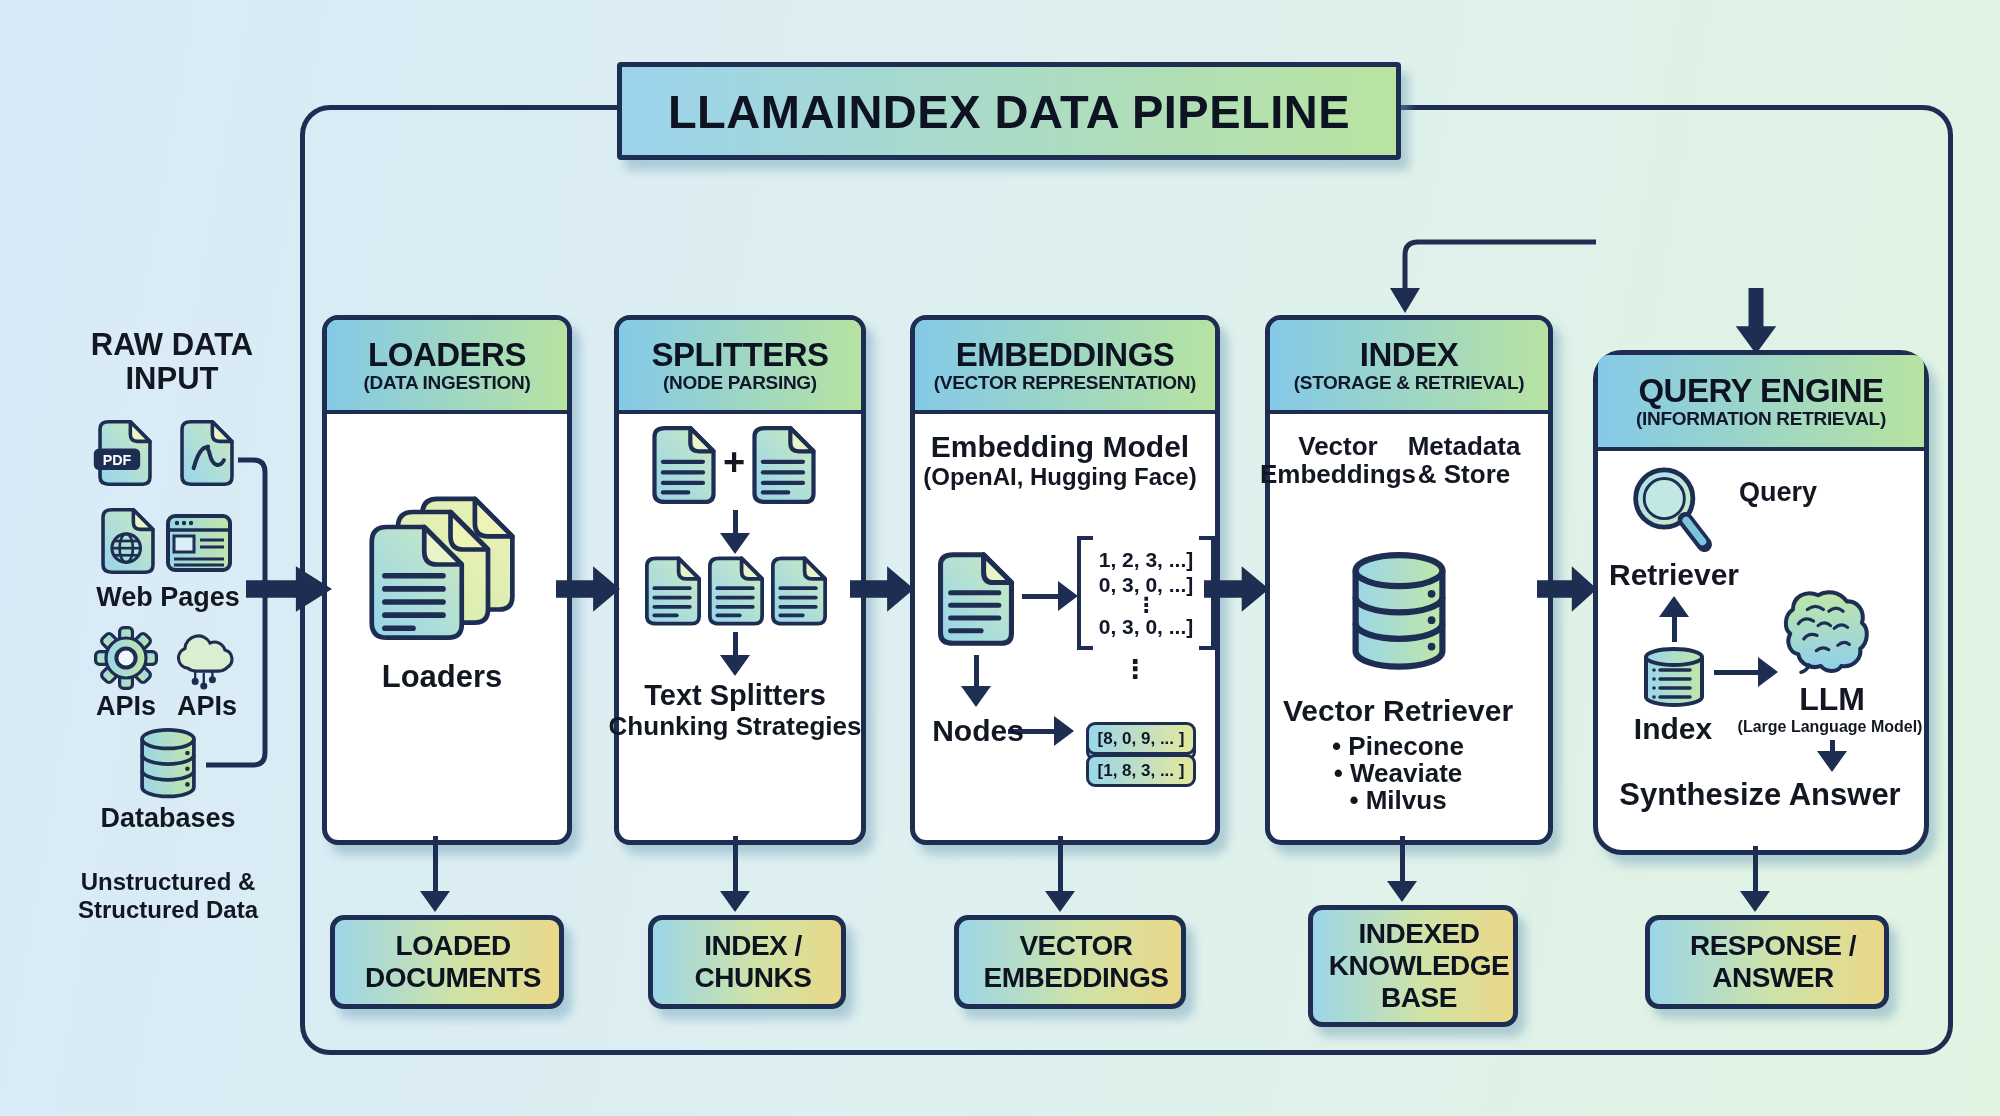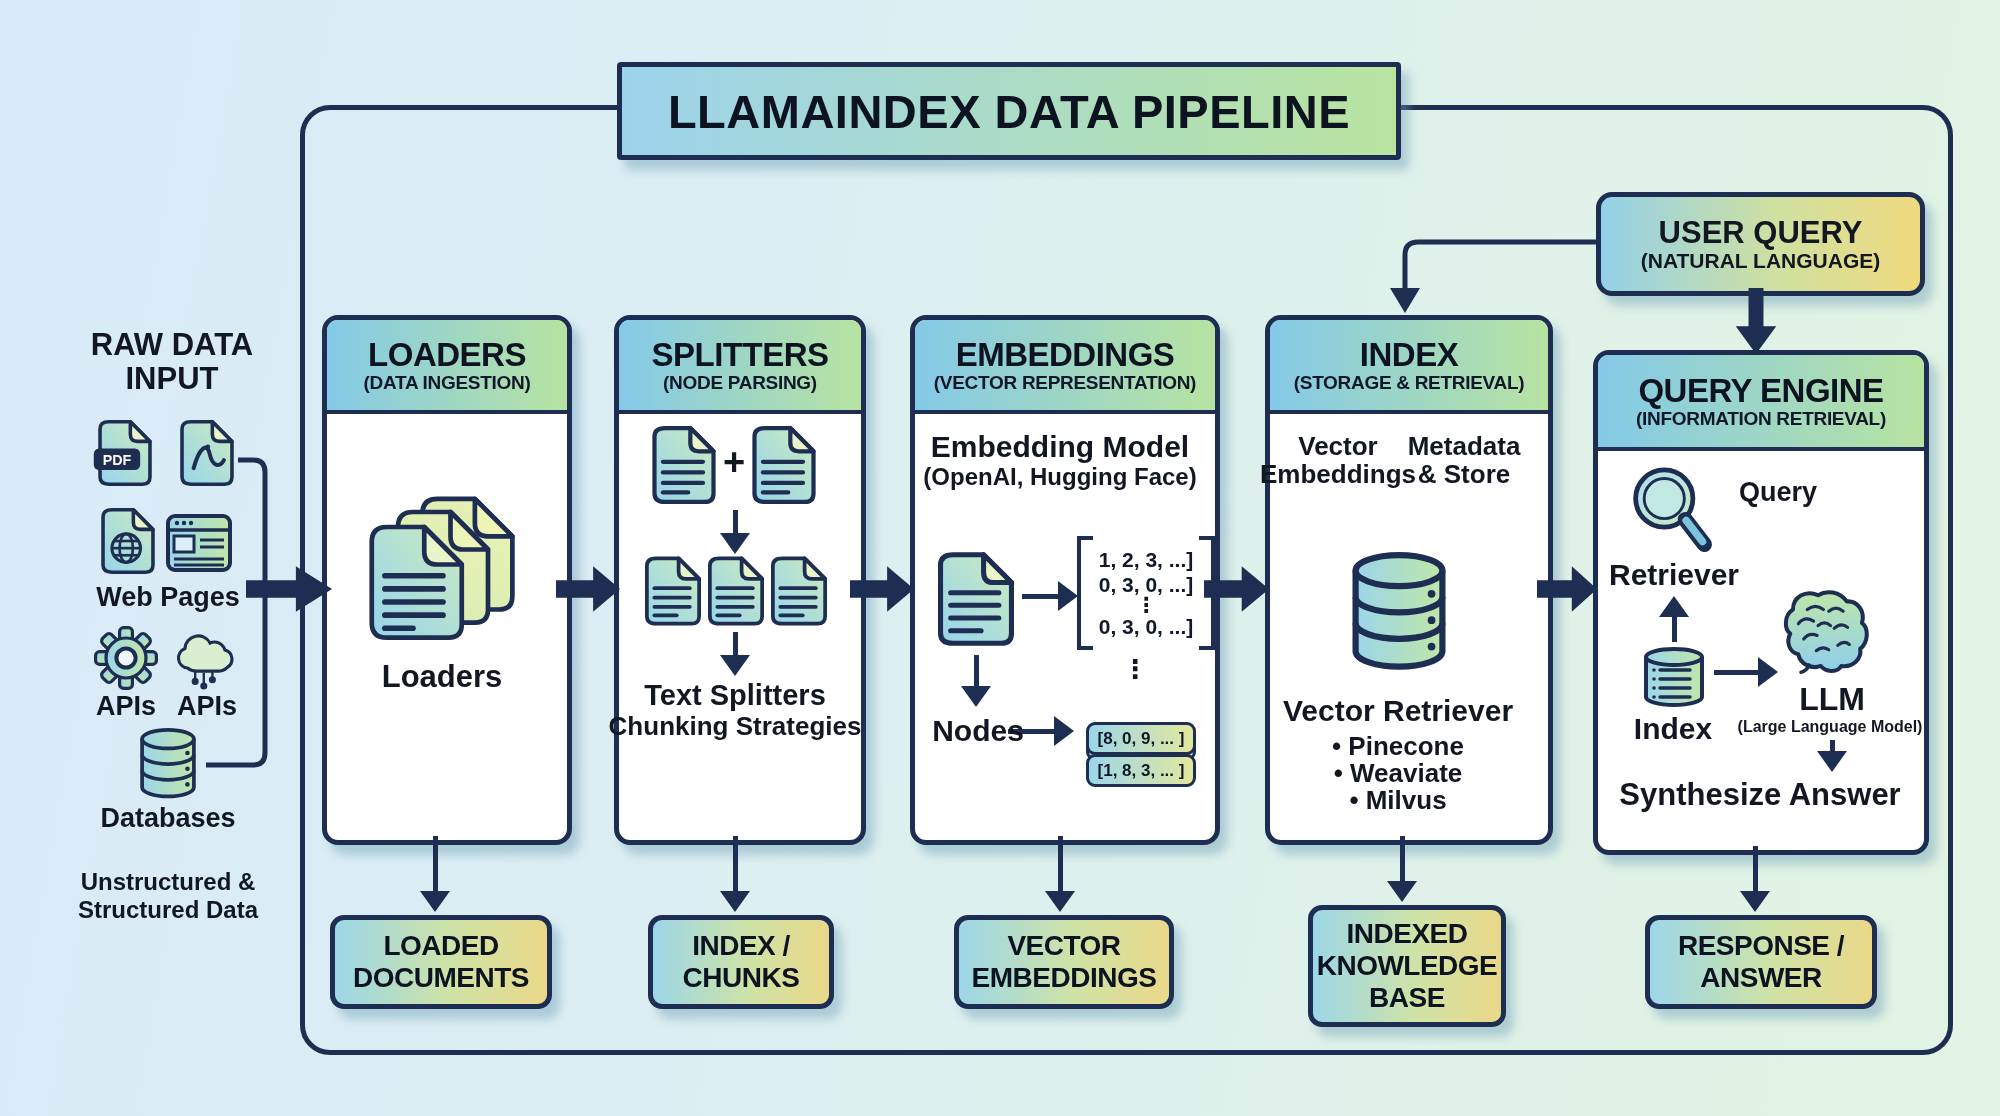--- a/index.html
+++ b/index.html
@@ -31,21 +31,21 @@
     text-align:center;
   }
   .ph-title{font-size:33px;font-weight:800;letter-spacing:-.5px;color:#0d1320;line-height:1;}
   .ph-sub{font-size:19px;font-weight:700;letter-spacing:-.3px;color:#10182a;line-height:1;}
   .lbl{position:absolute;transform:translateX(-50%);white-space:nowrap;z-index:6;line-height:1.1;}
   .obox{
     position:absolute;z-index:4;
     background:linear-gradient(90deg,#9cd6e8,#cfe3a6 55%,#ead889);
     border:5px solid #1d2e52;border-radius:14px;
     display:flex;flex-direction:column;align-items:center;justify-content:center;
-    font-size:28px;font-weight:800;letter-spacing:-.5px;line-height:1.15;color:#0d1320;text-align:center;
+    font-size:28px;font-weight:800;letter-spacing:-.5px;line-height:1.15;color:#0d1320;text-align:center;padding-left:12px;
   }
   .uqbox{
     position:absolute;left:1596px;top:192px;width:319px;height:94px;z-index:4;
     background:linear-gradient(90deg,#93d0e8,#cfe0a0 55%,#f0da7e);
     border:5px solid #1d2e52;border-radius:16px;
     display:flex;flex-direction:column;align-items:center;justify-content:center;gap:2px;text-align:center;
   }
   .thick-r{position:absolute;background:#1d2e52;z-index:4;
     clip-path:polygon(0 34%,58% 34%,58% 8%,100% 50%,58% 92%,58% 66%,0 66%);}
   .thick-d{position:absolute;background:#1d2e52;z-index:4;
@@ -372,21 +372,21 @@
     <path d="M4,46 a28,10 0 0 0 56,0" fill="none" stroke="#1d2e52" stroke-width="4"></path>
     <circle cx="53" cy="27" r="2.5" fill="#1d2e52"></circle>
       <circle cx="53" cy="44" r="2.5" fill="#1d2e52"></circle>
       <circle cx="53" cy="61" r="2.5" fill="#1d2e52"></circle>
   </svg>
   <div class="lbl" style="left:1398px;top:694px;font-size:30px;font-weight:800;">Vector Retriever</div>
   <div class="lbl" style="left:1398px;top:732px;font-size:26px;font-weight:700;">• Pinecone</div>
   <div class="lbl" style="left:1398px;top:759px;font-size:26px;font-weight:700;">• Weaviate</div>
   <div class="lbl" style="left:1398px;top:786px;font-size:26px;font-weight:700;">• Milvus</div>
 
-  <div class="panel shadow" style="left:1593px;top:350px;width:326px;height:495px;">
+  <div class="panel shadow" style="left:1593px;top:350px;width:326px;height:495px;border-radius:29px;">
     <div class="phead" style="height:92px;">
       <div class="ph-title">QUERY ENGINE</div>
       <div class="ph-sub">(INFORMATION RETRIEVAL)</div>
     </div>
   </div>
   <svg class="icon" style="left:1628px;top:462px;" width="84" height="96" viewBox="0 0 88 100">
     <circle cx="38" cy="38" r="30" fill="url(#gm)" stroke="#1d2e52" stroke-width="5"></circle>
     <circle cx="38" cy="38" r="21" fill="#c2e8e4" stroke="#1d2e52" stroke-width="3"></circle>
     <line x1="60" y1="60" x2="80" y2="86" stroke="#1d2e52" stroke-width="16" stroke-linecap="round"></line>
     <line x1="61" y1="61" x2="78" y2="83" stroke="#7cc3dc" stroke-width="8" stroke-linecap="round"></line>
@@ -433,24 +433,20 @@
   </svg>
   <div class="lbl" style="left:1673px;top:712px;font-size:30px;font-weight:800;">Index</div>
   <div class="lbl" style="left:1832px;top:682px;font-size:32px;font-weight:800;">LLM</div>
   <div class="lbl" style="left:1830px;top:718px;font-size:16px;font-weight:700;">(Large Language Model)</div>
   <div class="varrow" style="left:1817px;top:740px;height:32px;">
       <div class="line"></div>
       <div class="head"></div>
     </div>
   <div class="lbl" style="left:1760px;top:778px;font-size:31px;font-weight:800;">Synthesize Answer</div>
 
-  <div class="uqbox shadow">
-    <div style="font-size:31px;font-weight:800;line-height:1;">USER QUERY</div>
-    <div style="font-size:21px;font-weight:700;line-height:1;">(NATURAL LANGUAGE)</div>
-  </div>
   <div class="thick-d" style="left:1734px;top:288px;width:44px;height:66px;"></div>
 
   <div class="thick-r" style="left:556px;top:562px;width:64px;height:54px;"></div>
   <div class="thick-r" style="left:850px;top:562px;width:64px;height:54px;"></div>
   <div class="thick-r" style="left:1204px;top:562px;width:65px;height:54px;"></div>
   <div class="thick-r" style="left:1537px;top:562px;width:60px;height:54px;"></div>
 
   <div class="varrow" style="left:420px;top:836px;height:76px;">
       <div class="line"></div>
       <div class="head"></div>

